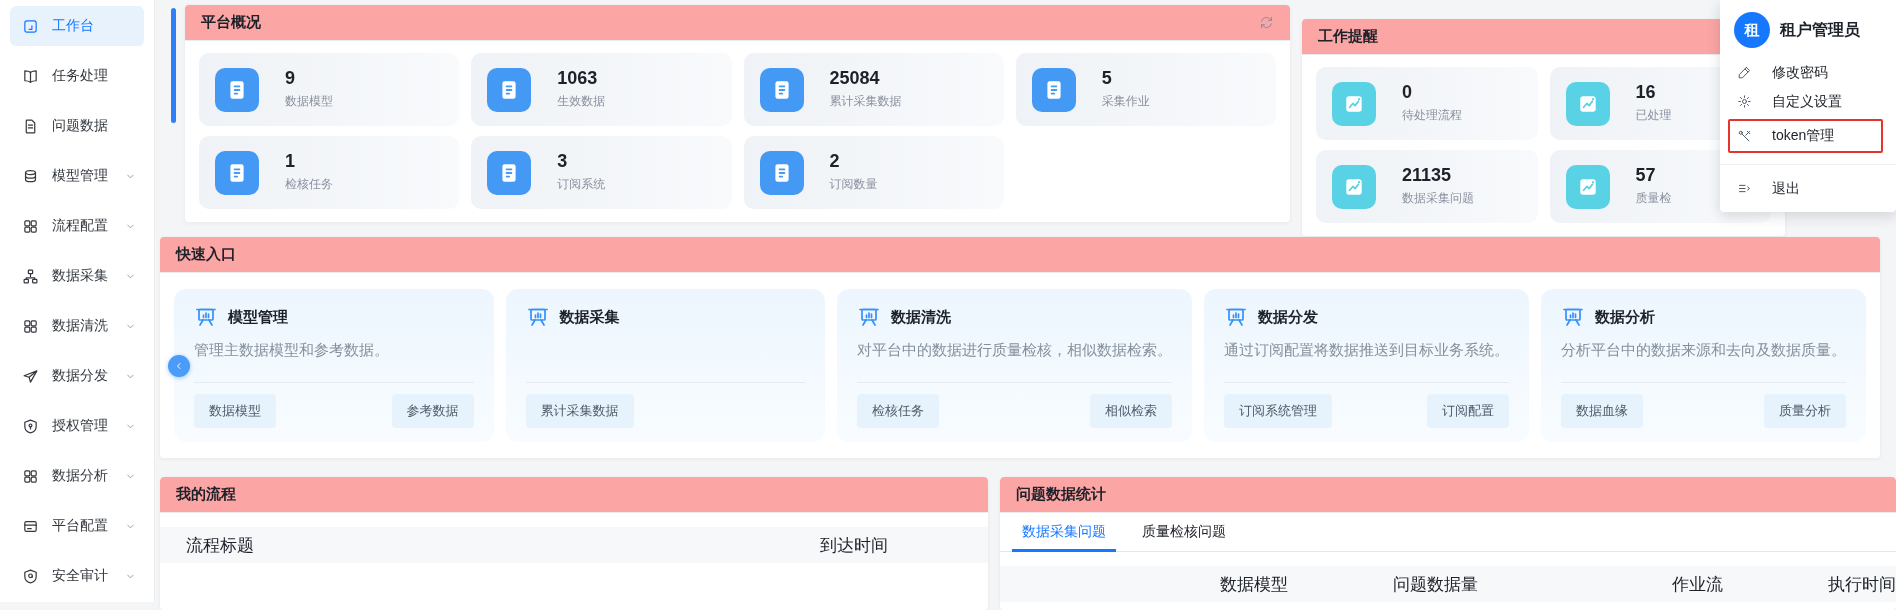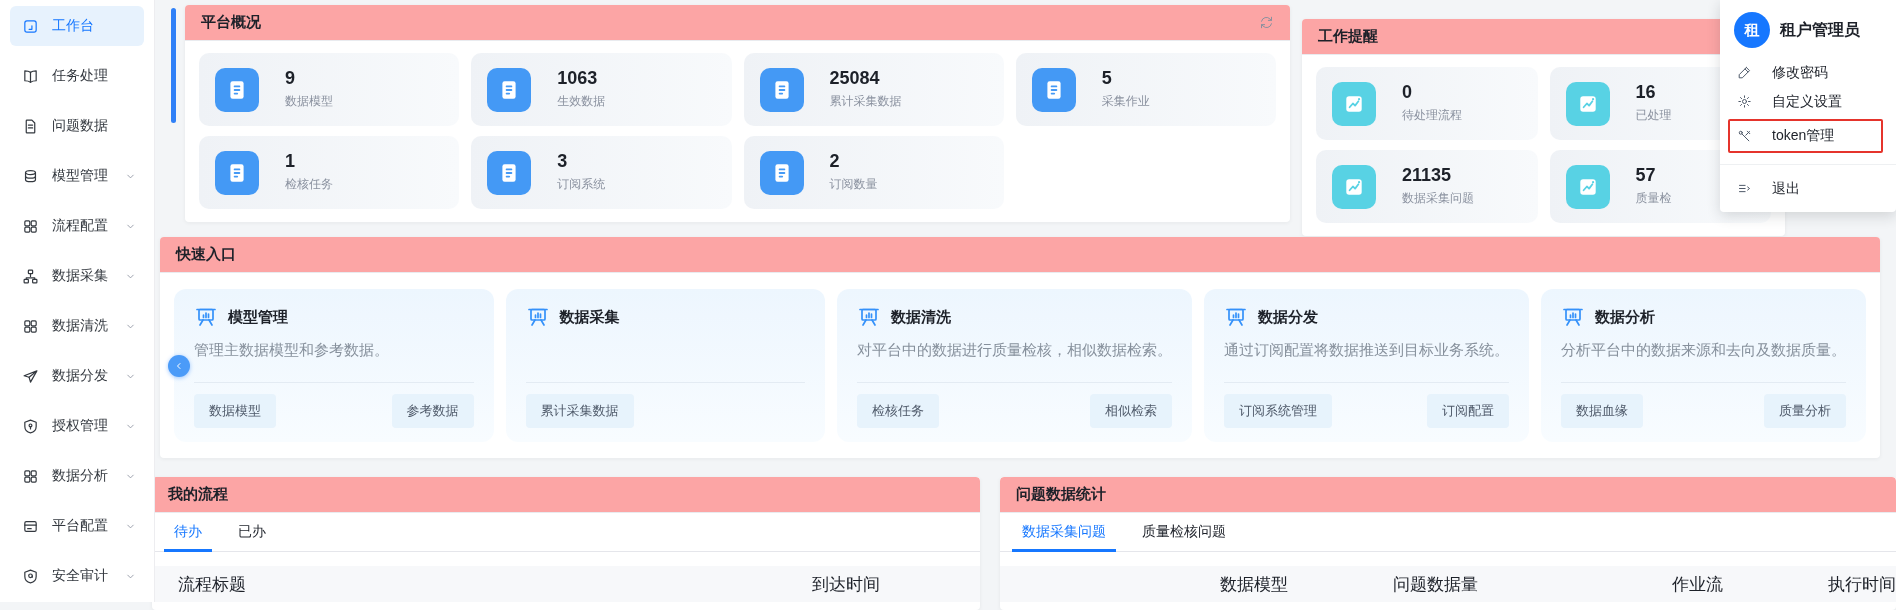--- a/index.html
+++ b/index.html
@@ -38,21 +38,21 @@
   .quick-cards { display:flex; gap:12px; padding:16px 14px; }
   .quick-card { flex:1; height:153px; background:linear-gradient(180deg,#edf6fe,#f8fcff); border-radius:12px; padding:16px 20px 14px; display:flex; flex-direction:column; }
   .qc-head { display:flex; align-items:center; gap:10px; }
   .qc-head svg { width:24px; height:24px; stroke:#3491fa; fill:none; stroke-width:1.7; stroke-linecap:round; stroke-linejoin:round; flex:none; }
   .qc-title { font-size:15px; font-weight:700; }
   .qc-desc { font-size:15px; color:#86909c; margin-top:12px; white-space:nowrap; overflow:hidden; }
   .qc-footer { margin-top:auto; border-top:1px solid #e3ebf3; padding-top:11px; display:flex; justify-content:space-between; }
   .qc-btn { background:#e7f3fc; border:none; border-radius:4px; padding:8px 15px; font-size:13px; color:#4e5969; font-family:inherit; cursor:pointer; }
 
   
-  #myprocess { left:152px; top:477px; width:828px; height:133px; overflow:hidden; }
+  #myprocess { left:160px; top:477px; width:828px; height:133px; overflow:hidden; }
   #issues { left:1000px; top:477px; width:896px; height:133px; overflow:hidden;text-align:right; }
   .tabs { display:flex; gap:36px; padding:0 22px; border-bottom:1px solid #e5e6eb; height:39px; align-items:stretch; }
   .tab { display:flex; align-items:center; font-size:14px; color:#1d2129; position:relative; cursor:pointer; }
   .tab.active { color:#1677ff; }
   .tab.active::after { content:""; position:absolute; left:-10px; right:-10px; bottom:-1px; height:3px; background:#1677ff; }
   .table-head { display:flex; background:#f7f8fa; height:36px; align-items:center; margin-top:14px; font-size:17px; color:#1d2129; }
   #myprocess .table-head { padding:0 100px 0 26px; justify-content:space-between; }
   #issues .table-head { display:grid; grid-template-columns:262px 190px 245px auto; padding-left:26px; }
 
   
@@ -454,24 +454,20 @@
         <button class="qc-btn">质量分析</button>
       </div>
     </div>
   </div>
 </section>
 
 <section class="panel" id="myprocess">
   <div class="panel-header">
     <span class="panel-title">我的流程</span>
   </div>
-  <div class="tabs">
-    <span class="tab active">待办</span>
-    <span class="tab">已办</span>
-  </div>
   <div class="table-head">
     <span>流程标题</span>
     <span>到达时间</span>
   </div>
 </section>
 
 <section class="panel" id="issues">
   <div class="panel-header">
     <span class="panel-title">问题数据统计</span>
   </div>

